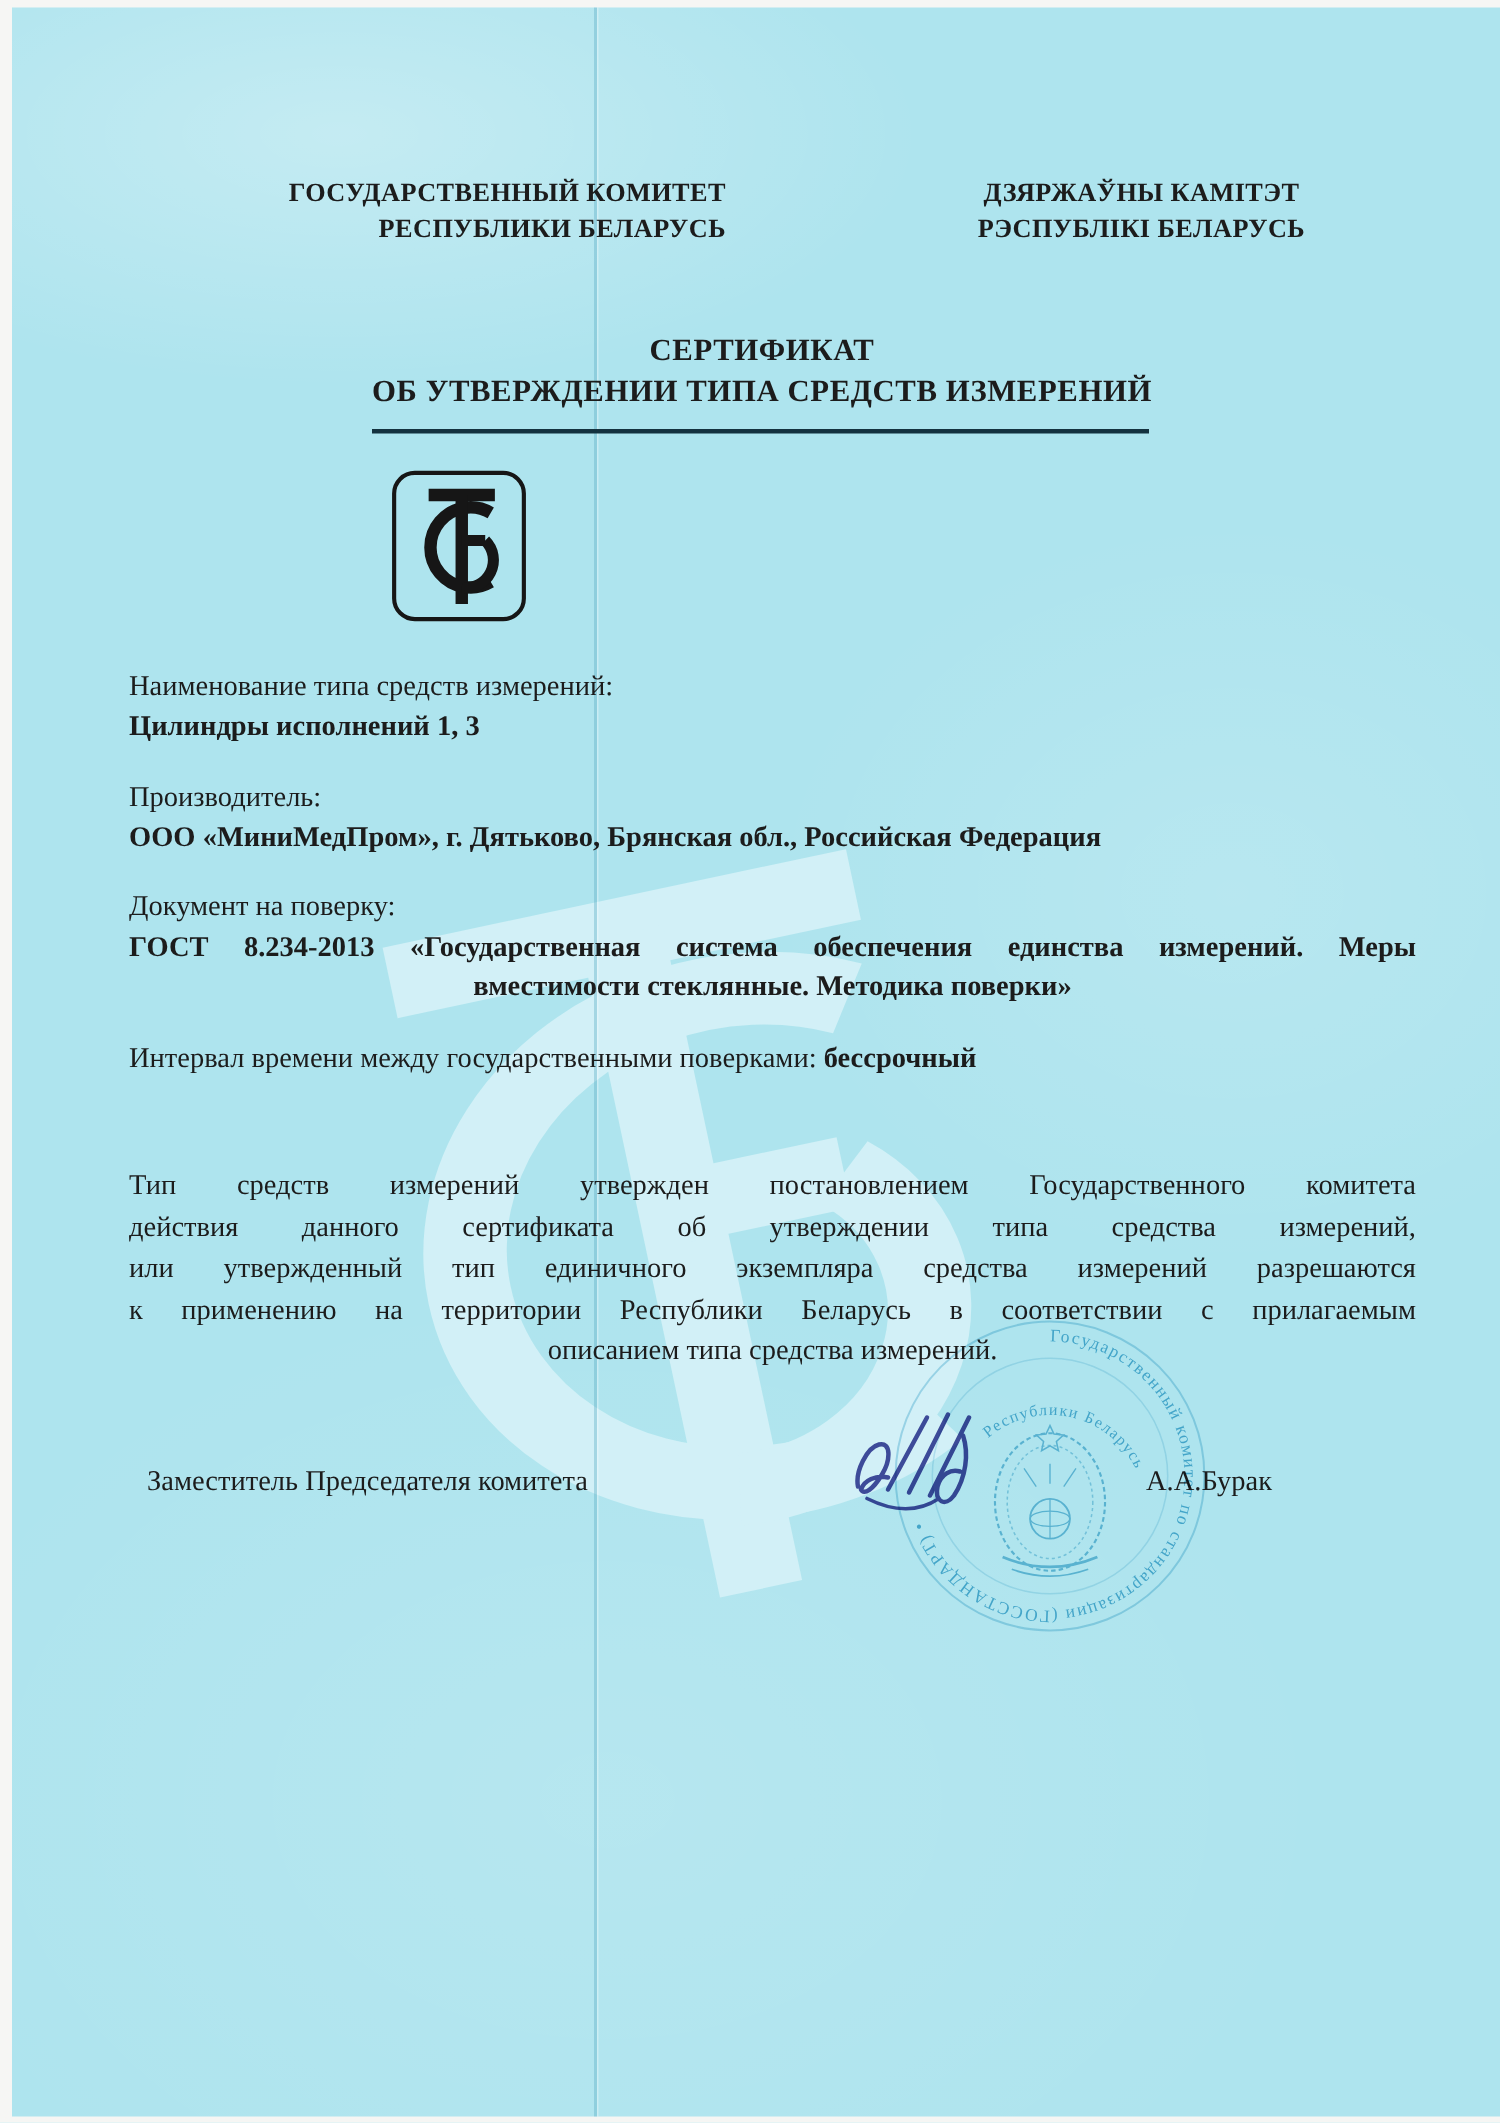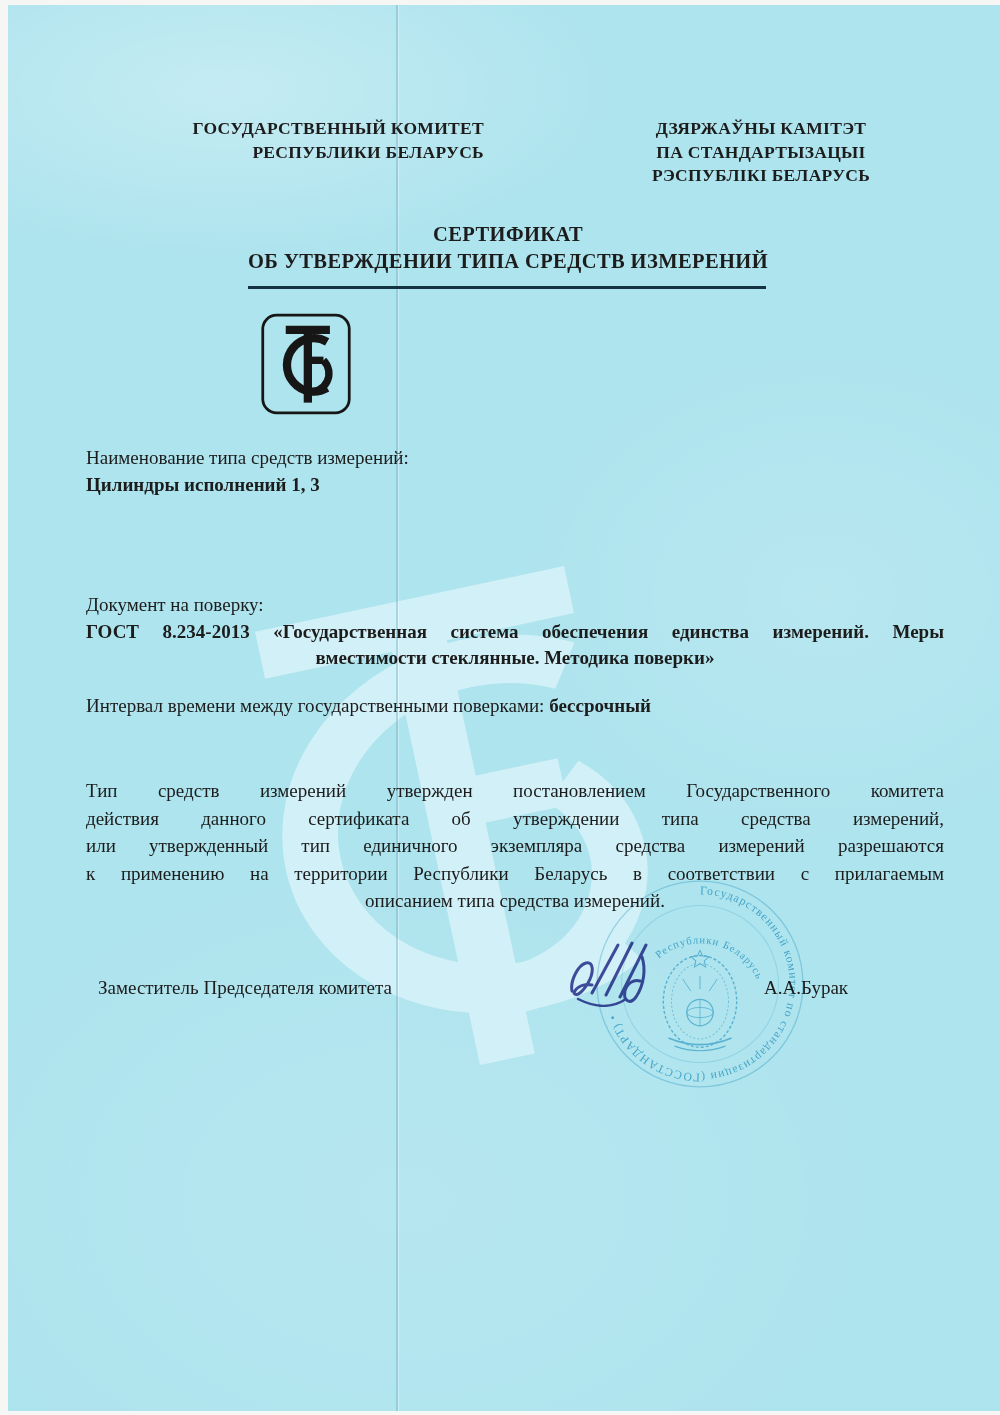--- a/index.html
+++ b/index.html
@@ -62,21 +62,20 @@
   </svg>
 
   <div class="fold"></div>
 
   <div class="hdr hdr-left">
     <div>ГОСУДАРСТВЕННЫЙ КОМИТЕТ</div>
     <div>РЕСПУБЛИКИ БЕЛАРУСЬ</div>
   </div>
   <div class="hdr hdr-right">
     <div>ДЗЯРЖАЎНЫ КАМІТЭТ</div>
-    <div>ПА СТАНДАРТЫЗАЦЫІ</div>
     <div>РЭСПУБЛІКІ БЕЛАРУСЬ</div>
   </div>
 
   <div class="doc-title">
     <div>СЕРТИФИКАТ</div>
     <div>ОБ УТВЕРЖДЕНИИ ТИПА СРЕДСТВ ИЗМЕРЕНИЙ</div>
   </div>
   <div class="title-rule"></div>
 
   <svg class="emblem" width="92" height="106" viewBox="0 0 100 112" fill="none" stroke="#161616">
@@ -91,20 +90,24 @@
       <path d="M69,52 A20,20 0 0 1 52,86"></path>
     </g>
   </svg>
 
 
   <div class="block f1">
     <div>Наименование типа средств измерений:</div>
     <div class="b-val">Цилиндры исполнений 1, 3</div>
   </div>
 
+  <div class="block f2">
+    <div>Производитель:</div>
+    <div class="b-val">ООО «МиниМедПром», г. Дятьково, Брянская обл., Российская Федерация</div>
+  </div>
 
   <div class="block f3">
     <div>Документ на поверку:</div>
     <div class="b-val jl">ГОСТ 8.234-2013 «Государственная система обеспечения единства измерений. Меры</div>
     <div class="b-val ll">вместимости стеклянные. Методика поверки»</div>
   </div>
 
   <div class="block interval">
     <span>Интервал времени между государственными поверками:</span>
     <span> </span>

